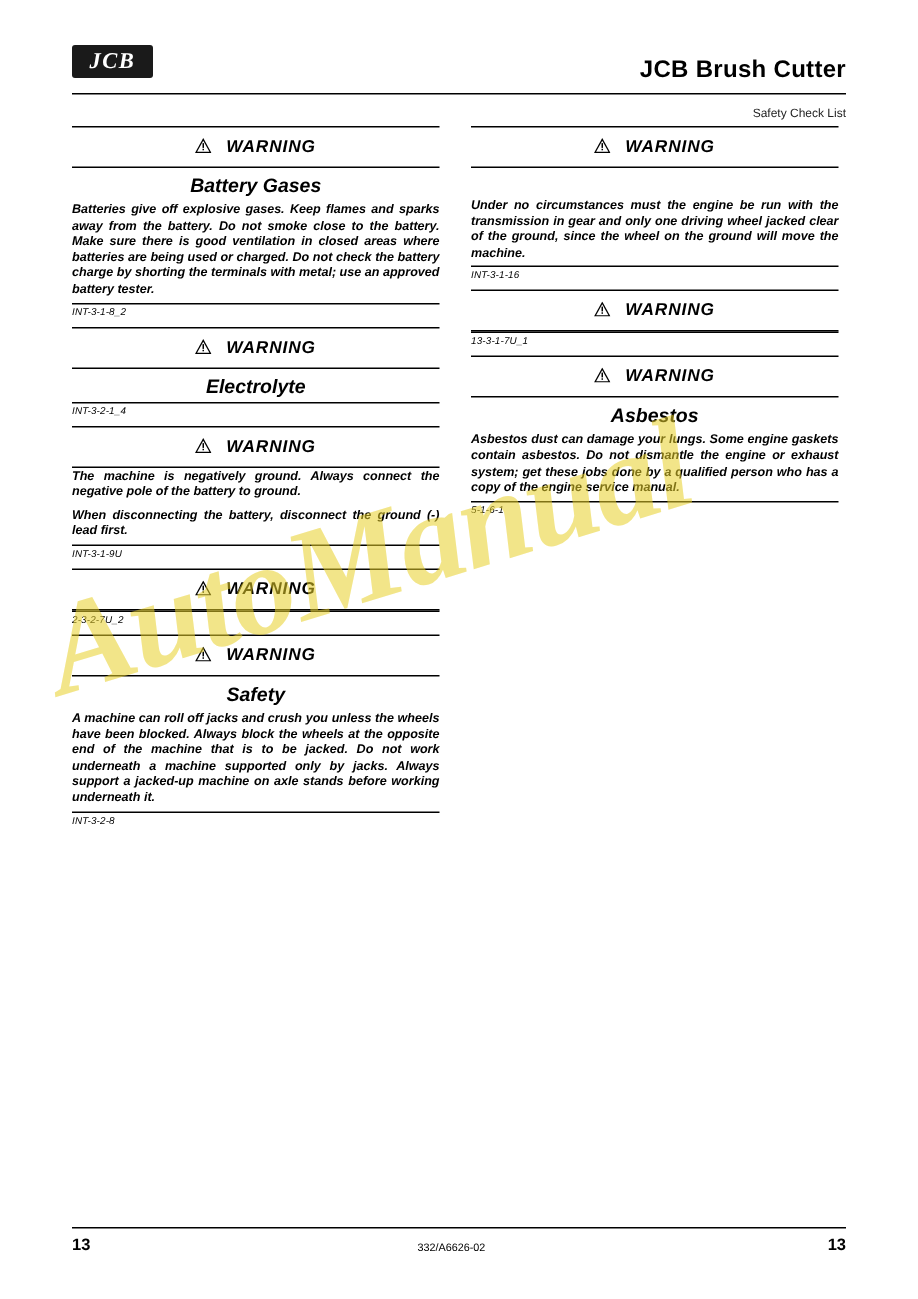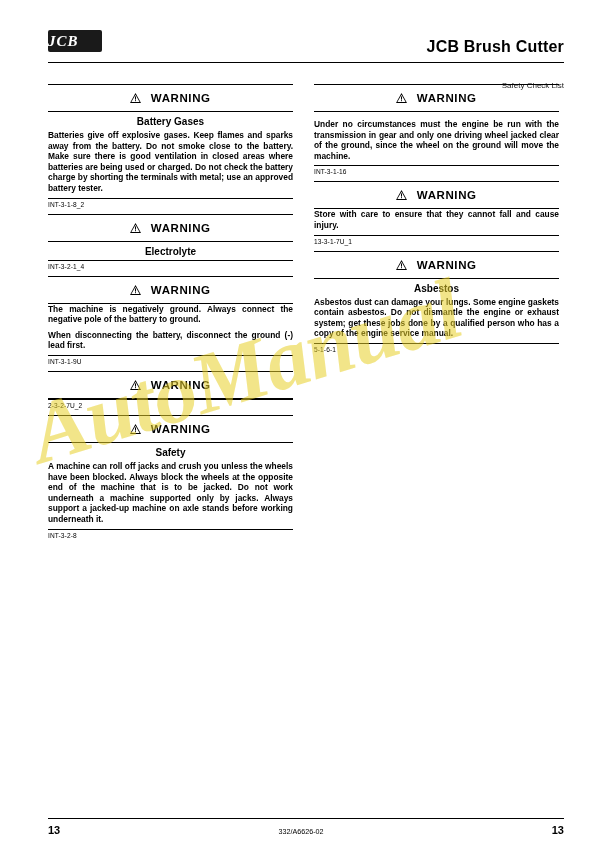--- a/index.html
+++ b/index.html
@@ -33,50 +33,52 @@
     width: 54px;
     height: 22px;
     background: #1a1a1a;
     border-radius: 2px;
     color: #fff;
     font-family: "Liberation Serif", serif;
     font-style: italic;
     font-weight: bold;
     font-size: 15px;
     letter-spacing: 1px;
+    text-align: center;
     line-height: 22px;
   }
   .doc-title {
     position: absolute;
     right: 0;
     top: 8px;
     font-size: 16px;
     font-weight: bold;
     letter-spacing: 0.2px;
   }
   .header-rule {
     position: absolute;
     left: 0;
     top: 32px;
     width: 516px;
     border-top: 1px solid #000;
   }
   .doc-subtitle {
     position: absolute;
     right: 0;
-    top: 51px;
+    top: 41px;
     font-size: 8px;
     color: #222;
   }
 
   
   .col {
     position: absolute;
     top: 84px;
     width: 245px;
+    font-style: italic;
   }
   .col-left { left: 48px; }
   .col-right { left: 314px; }
 
   
   .block { margin-bottom: 2px; }
   .banner {
     text-align: center;
     padding: 3px 0 4px 0;
   }
@@ -90,21 +92,21 @@
     font-weight: bold;
     letter-spacing: 0.6px;
   }
   .rule {
     border-top: 1px solid #000;
     height: 0;
   }
   .rule-thin { border-top: 1px solid #000; }
   .subhead {
     text-align: center;
-    font-size: 10px;
+    font-size: 13px;
     font-weight: bold;
     margin: 4px 0 3px 0;
   }
   .body-text {
     font-size: 8.4px;
     line-height: 10.6px;
     text-align: justify;
     font-weight: bold;
     margin: 0 0 5px 0;
   }
@@ -286,40 +288,39 @@
           <svg width="11" height="10" viewBox="0 0 11 10">
               <polygon points="5.5,0 11,10 0,10" fill="#000"></polygon>
               <polygon points="5.5,1.8 9.6,9.1 1.4,9.1" fill="#fff"></polygon>
               <rect x="5.0" y="3.4" width="1" height="3.2" fill="#000"></rect>
               <rect x="5.0" y="7.2" width="1" height="1" fill="#000"></rect>
             </svg>
         </span>
         <span class="word">WARNING</span>
       </div>
       <div class="rule"></div>
-      <p class="body-text" style="margin-top:7px;">Under no circumstances must the engine be run with the transmission in gear and only one driving wheel jacked clear of the ground, since the wheel on the ground will move the machine.</p>
+      <p class="body-text" style="margin-top:19px;">Under no circumstances must the engine be run with the transmission in gear and only one driving wheel jacked clear of the ground, since the wheel on the ground will move the machine.</p>
       <div class="rule-thin"></div>
       <div class="code">INT-3-1-16</div>
     </div>
 
     <div class="block">
       <div class="rule"></div>
       <div class="banner">
         <span class="tri">
           <svg width="11" height="10" viewBox="0 0 11 10">
               <polygon points="5.5,0 11,10 0,10" fill="#000"></polygon>
               <polygon points="5.5,1.8 9.6,9.1 1.4,9.1" fill="#fff"></polygon>
               <rect x="5.0" y="3.4" width="1" height="3.2" fill="#000"></rect>
               <rect x="5.0" y="7.2" width="1" height="1" fill="#000"></rect>
             </svg>
         </span>
         <span class="word">WARNING</span>
       </div>
       <div class="rule"></div>
-      <p class="body-text">Store with care to ensure that they cannot fall and cause injury.</p>
       <div class="rule-thin"></div>
       <div class="code">13-3-1-7U_1</div>
     </div>
 
     <div class="block">
       <div class="rule"></div>
       <div class="banner">
         <span class="tri">
           <svg width="11" height="10" viewBox="0 0 11 10">
               <polygon points="5.5,0 11,10 0,10" fill="#000"></polygon>

